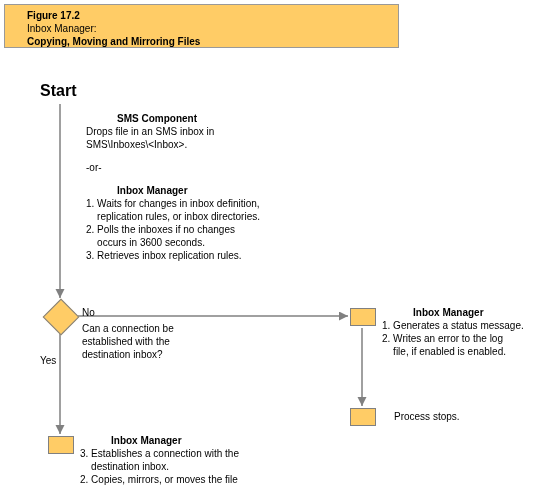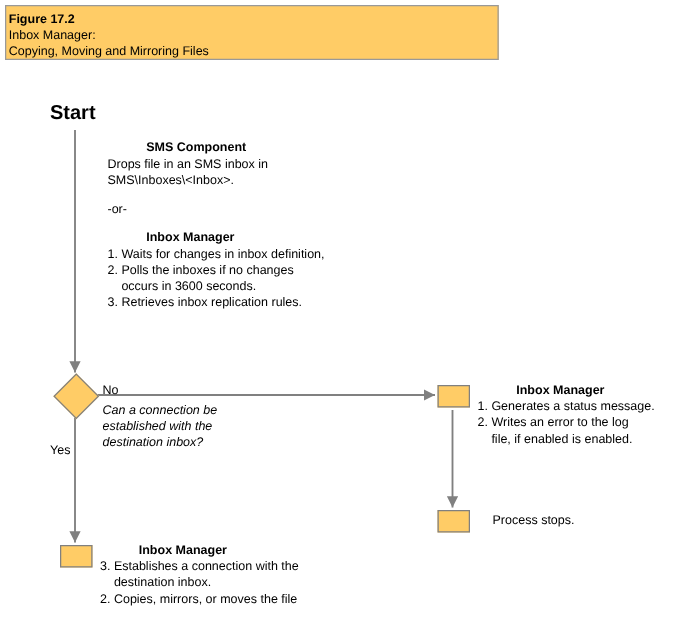--- a/index.html
+++ b/index.html
@@ -14,35 +14,35 @@
     position: relative;
   }
   .header-box {
     position: absolute;
     left: 4px;
     top: 4px;
     width: 395px;
     height: 44px;
     background: #ffcc66;
     border: 1px solid #999;
-    padding: 4px 2px;
+    padding: 4px 22px;
     box-sizing: border-box;
   }
   .header-box .fig-num {
     font-weight: bold;
     font-size: 10px;
     line-height: 13px;
   }
   .header-box .fig-title {
     font-weight: normal;
     font-size: 10px;
     line-height: 13px;
   }
   .header-box .fig-sub {
-    font-weight: normal;
+    font-weight: bold;
     font-size: 10px;
     line-height: 13px;
   }
   .start {
     position: absolute;
     font-weight: bold;
     font-size: 16px;
   }
   .text-block {
     position: absolute;
@@ -102,30 +102,31 @@
 
 <div class="text-block" style="left:86px; top:112px;">
   <div class="bold">SMS Component</div>
   <div>Drops file in an SMS inbox in</div>
   <div>SMS\Inboxes\&lt;Inbox&gt;.</div>
   <div style="height:10px;"></div>
   <div>-or-</div>
   <div style="height:10px;"></div>
   <div class="bold">Inbox Manager</div>
   <div>1. Waits for changes in inbox definition,</div>
+  <div style="white-space:pre;">    replication rules, or inbox directories.</div>
   <div>2. Polls the inboxes if no changes</div>
   <div style="white-space:pre;">    occurs in 3600 seconds.</div>
   <div>3. Retrieves inbox replication rules.</div>
 </div>
 
 <div class="decision-diamond" style="left:48px; top:304px;"></div>
 
 <div class="text-block" style="left:82px; top:306px;">No</div>
 <div class="text-block" style="left:40px; top:336px;margin-top:18px;">Yes</div>
-<div class="text-block" style="left:82px; top:322px;font-style:italic;">
+<div class="text-block" style="left:82px; top:322px;">
   <div>Can a connection be</div>
   <div>established with the</div>
   <div>destination inbox?</div>
 </div>
 
 <div class="node-box" style="left:350px; top:308px;"></div>
 <div class="text-block" style="left:382px; top:306px;">
   <div class="bold">Inbox Manager</div>
   <div>1. Generates a status message.</div>
   <div>2. Writes an error to the log</div>

